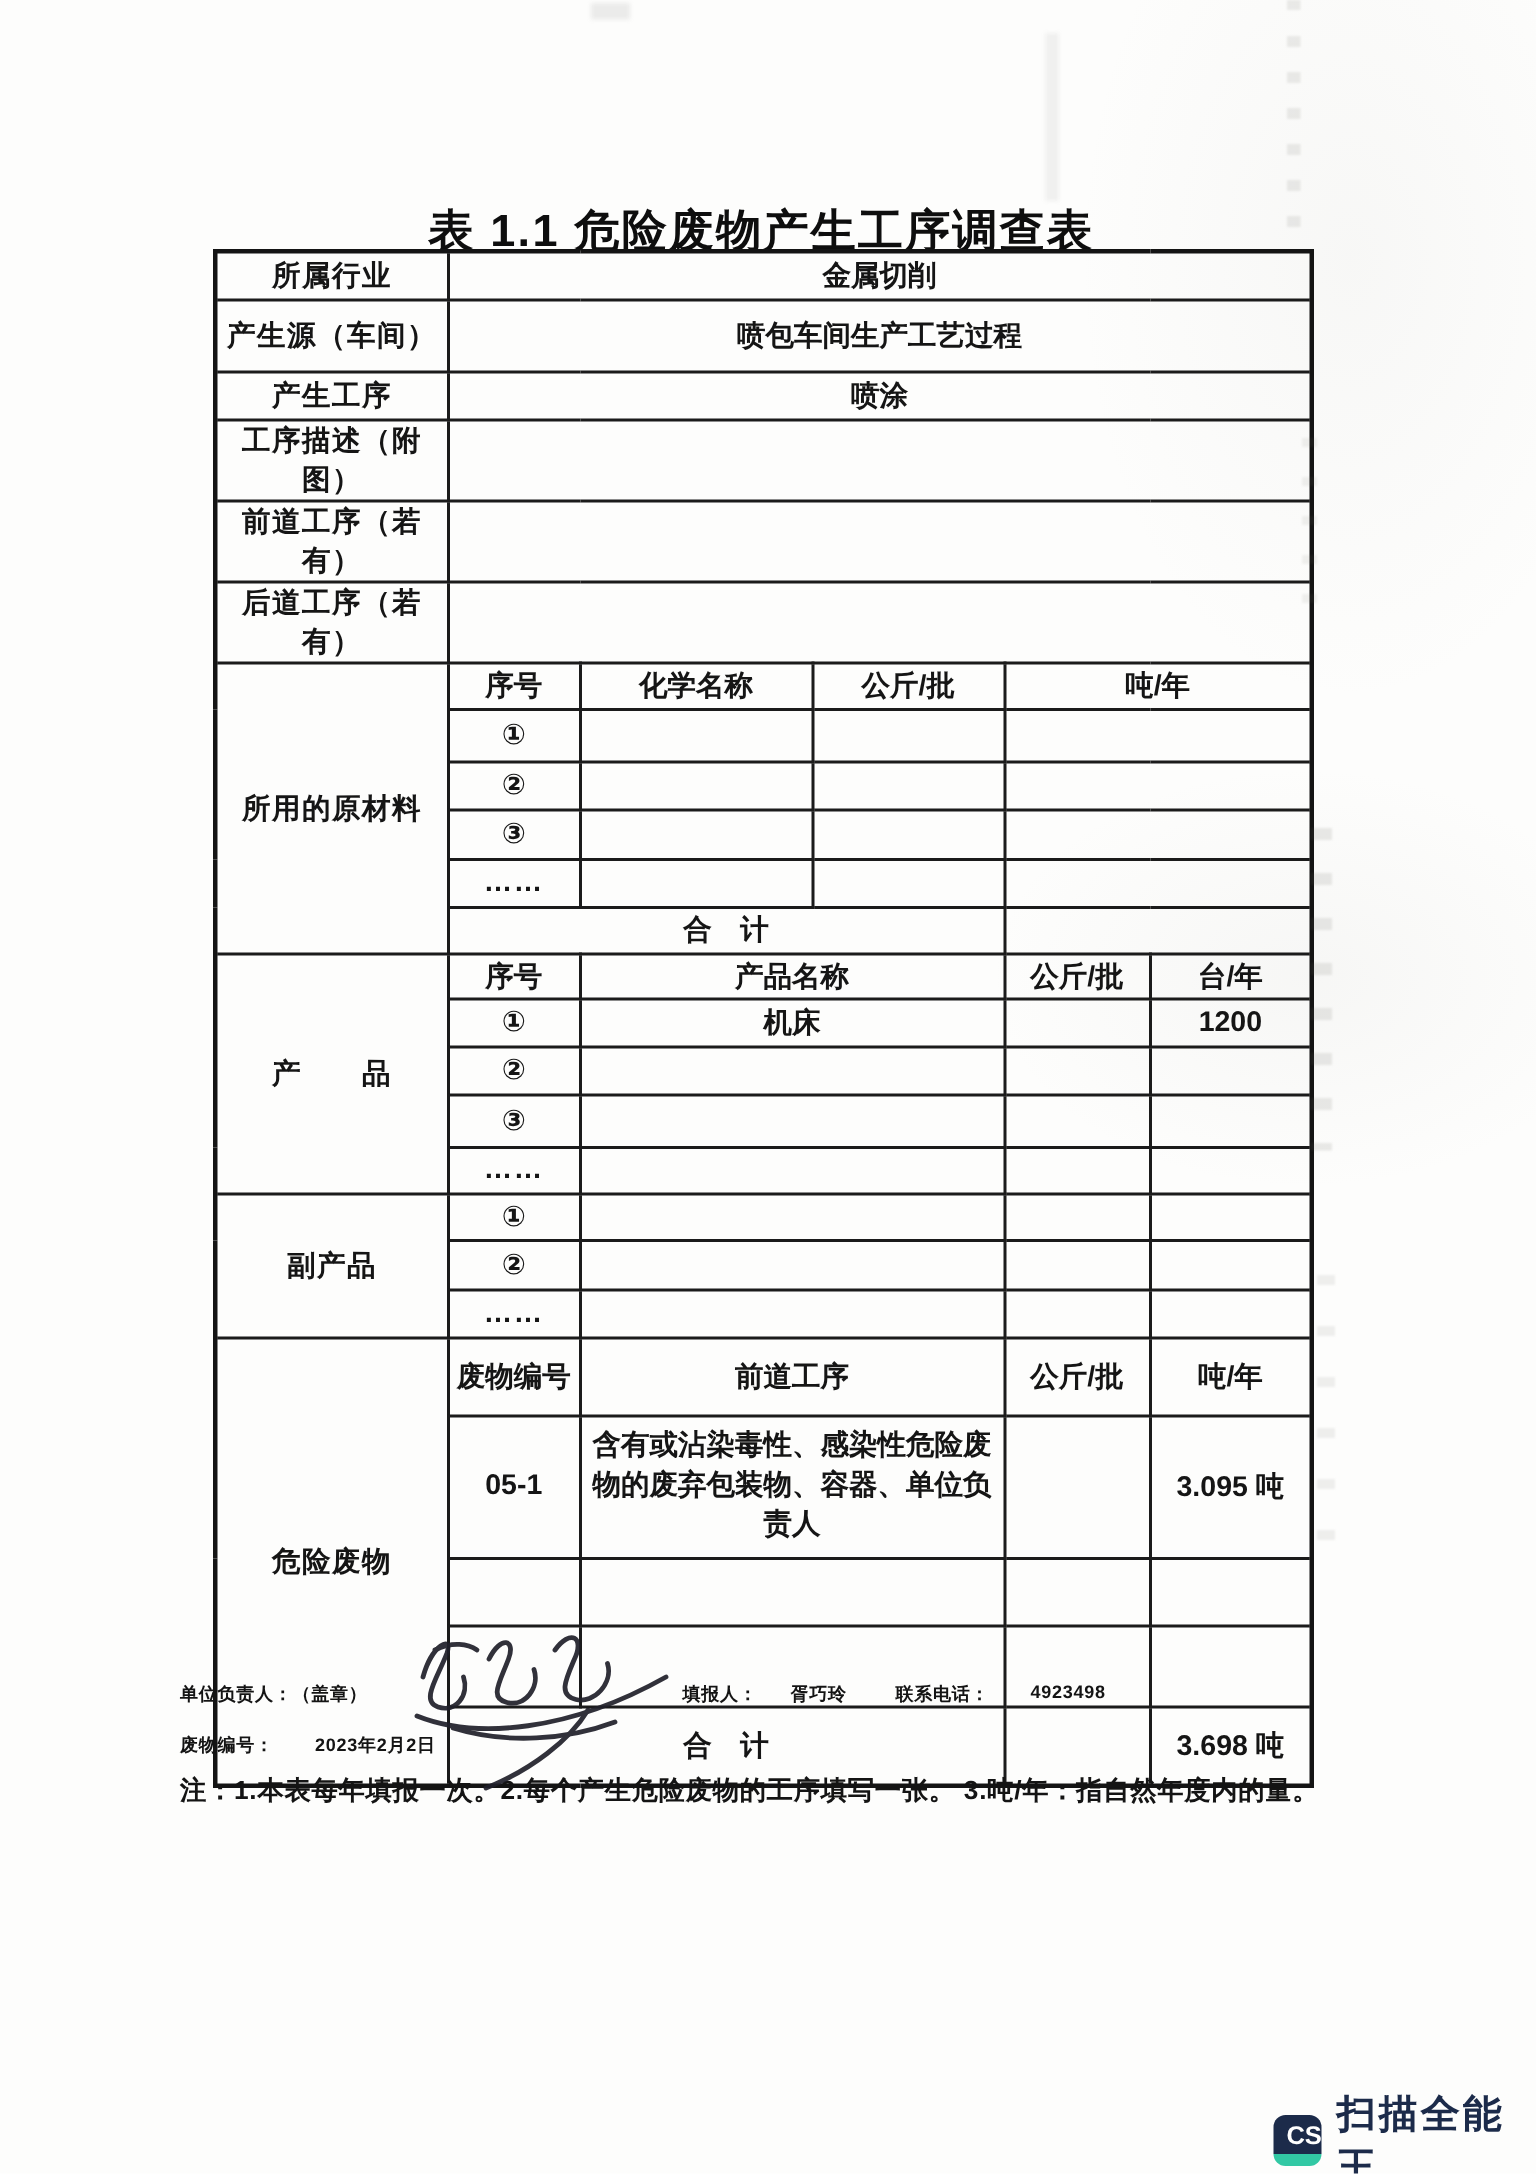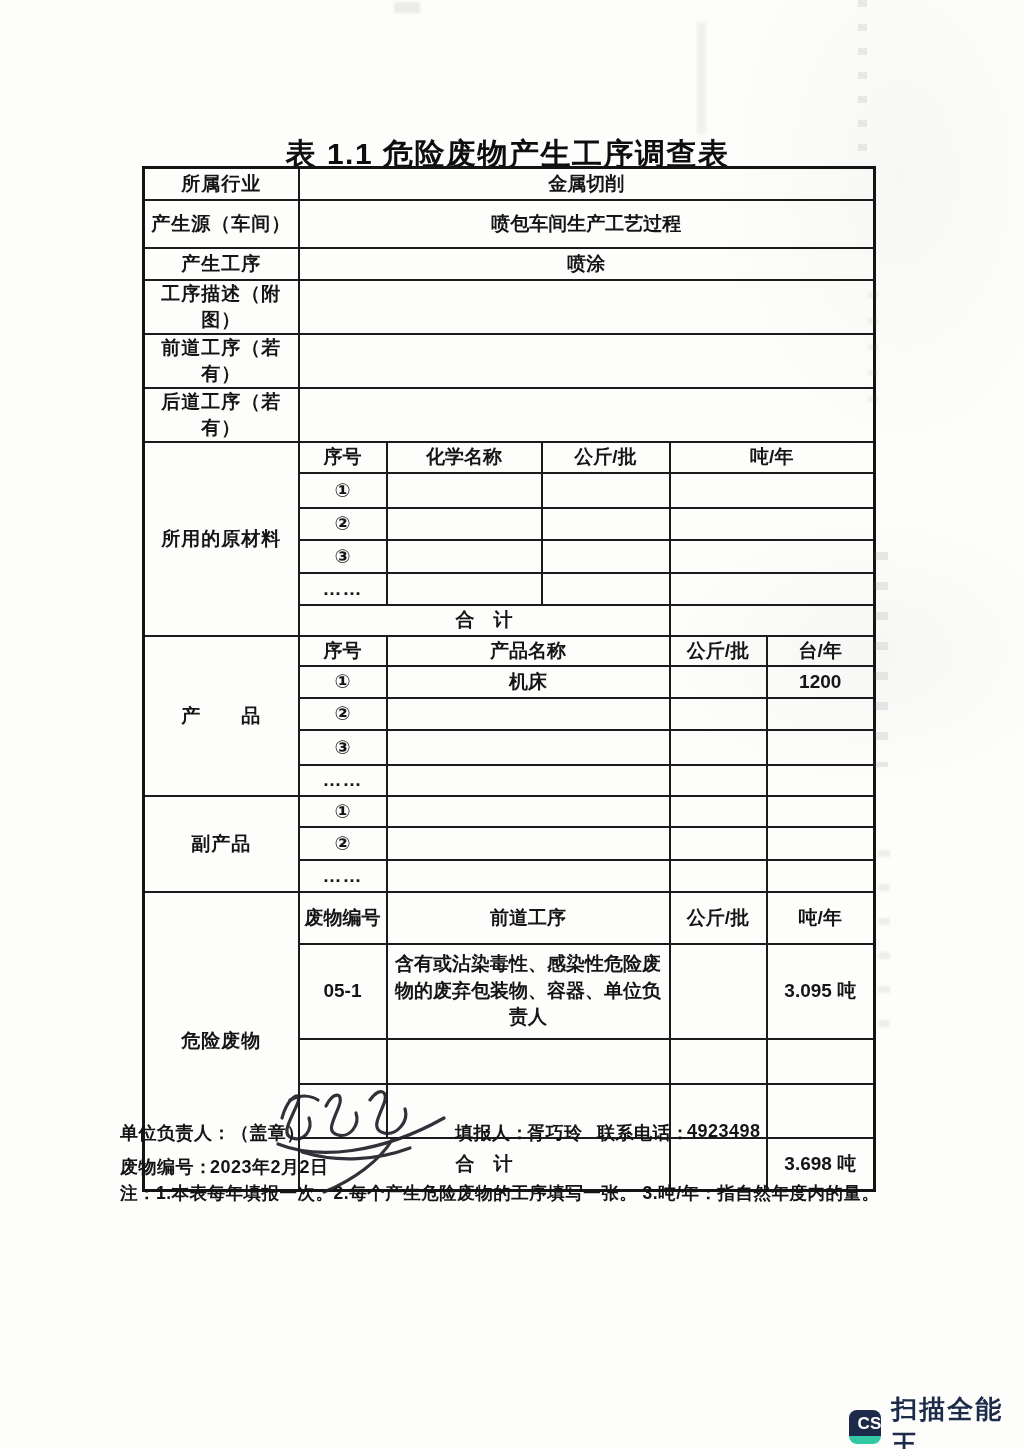--- a/index.html
+++ b/index.html
@@ -38,21 +38,21 @@
   }
   td.lbl { letter-spacing:1px; }
   td.faded { color:#8d8d8d; }
   td.circ { font-size:21px; font-weight:700; }
   td.dots { font-size:17px; letter-spacing:1px; }
   td.waste-name {
     text-align:left; padding:6px 12px; line-height:1.4; font-size:19px;
   }
   td.num { font-size:19px; }
   
-  .ft { position:absolute; font-size:18px; font-weight:700; color:#141414; letter-spacing:0.5px; white-space:nowrap; }
+  .ft { position:absolute; font-size:12px; font-weight:700; color:#141414; letter-spacing:0.5px; white-space:nowrap; }
   .note { font-size:17.5px; }
   
   .sig { position:absolute; left:268px; top:1080px; }
   
   .camscanner {
     position:absolute; left:849px; top:1392px;
     display:flex; align-items:center; gap:10px;
   }
   .cs-badge {
     width:34px; height:34px; border-radius:8px;

